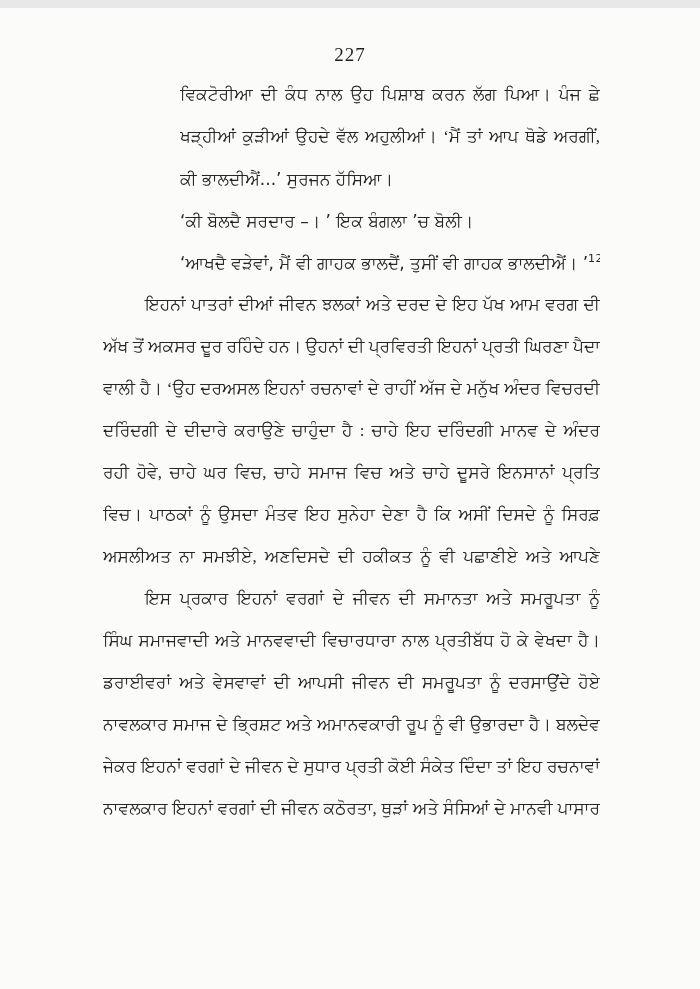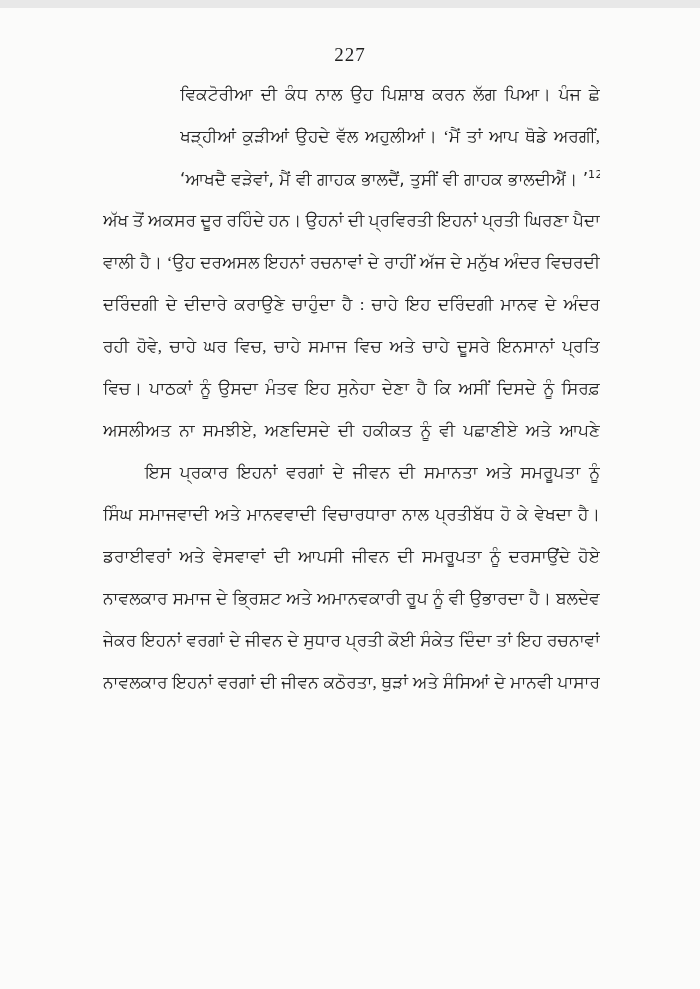--- a/index.html
+++ b/index.html
@@ -70,26 +70,29 @@
 
 <div class="page">
 
   <div class="pagenum">227</div>
 
   <div class="content">
 
     <div class="quote">
       <div class="line just">ਵਿਕਟੋਰੀਆ ਦੀ ਕੰਧ ਨਾਲ ਉਹ ਪਿਸ਼ਾਬ ਕਰਨ ਲੱਗ ਪਿਆ। ਪੰਜ ਛੇ</div>
       <div class="line just">ਖੜ੍ਹੀਆਂ ਕੁੜੀਆਂ ਉਹਦੇ ਵੱਲ ਅਹੁਲੀਆਂ। ‘ਮੈਂ ਤਾਂ ਆਪ ਥੋਡੇ ਅਰਗੀਂ, ਮੈਥੋਂ</div>
+      <div class="line">ਕੀ ਭਾਲਦੀਐਂ...’ ਸੁਰਜਨ ਹੱਸਿਆ।</div>
+      <div class="line">‘ਕੀ ਬੋਲਦੈ ਸਰਦਾਰ –। ’ ਇਕ ਬੰਗਲਾ ’ਚ ਬੋਲੀ।</div>
       <div class="line">
         <span>‘ਆਖਦੈ ਵੜੇਵਾਂ, ਮੈਂ ਵੀ ਗਾਹਕ ਭਾਲਦੈਂ, ਤੁਸੀਂ ਵੀ ਗਾਹਕ ਭਾਲਦੀਐਂ। ’</span><sup class="fnref">123</sup>
       </div>
     </div>
 
     <div class="para">
+      <div class="line just indent">ਇਹਨਾਂ ਪਾਤਰਾਂ ਦੀਆਂ ਜੀਵਨ ਝਲਕਾਂ ਅਤੇ ਦਰਦ ਦੇ ਇਹ ਪੱਖ ਆਮ ਵਰਗ ਦੀ</div>
       <div class="line just">ਅੱਖ ਤੋਂ ਅਕਸਰ ਦੂਰ ਰਹਿੰਦੇ ਹਨ। ਉਹਨਾਂ ਦੀ ਪ੍ਰਵਿਰਤੀ ਇਹਨਾਂ ਪ੍ਰਤੀ ਘਿਰਣਾ ਪੈਦਾ ਕਰਨ</div>
       <div class="line just">ਵਾਲੀ ਹੈ। ‘ਉਹ ਦਰਅਸਲ ਇਹਨਾਂ ਰਚਨਾਵਾਂ ਦੇ ਰਾਹੀਂ ਅੱਜ ਦੇ ਮਨੁੱਖ ਅੰਦਰ ਵਿਚਰਦੀ</div>
       <div class="line just">ਦਰਿੰਦਗੀ ਦੇ ਦੀਦਾਰੇ ਕਰਾਉਣੇ ਚਾਹੁੰਦਾ ਹੈ : ਚਾਹੇ ਇਹ ਦਰਿੰਦਗੀ ਮਾਨਵ ਦੇ ਅੰਦਰ ਵਾਪਰ</div>
       <div class="line just">ਰਹੀ ਹੋਵੇ, ਚਾਹੇ ਘਰ ਵਿਚ, ਚਾਹੇ ਸਮਾਜ ਵਿਚ ਅਤੇ ਚਾਹੇ ਦੂਸਰੇ ਇਨਸਾਨਾਂ ਪ੍ਰਤਿ ਵਤੀਰੇ</div>
       <div class="line just">ਵਿਚ। ਪਾਠਕਾਂ ਨੂੰ ਉਸਦਾ ਮੰਤਵ ਇਹ ਸੁਨੇਹਾ ਦੇਣਾ ਹੈ ਕਿ ਅਸੀਂ ਦਿਸਦੇ ਨੂੰ ਸਿਰਫ਼</div>
       <div class="line just">ਅਸਲੀਅਤ ਨਾ ਸਮਝੀਏ, ਅਣਦਿਸਦੇ ਦੀ ਹਕੀਕਤ ਨੂੰ ਵੀ ਪਛਾਣੀਏ ਅਤੇ ਆਪਣੇ</div>
     </div>
 
     <div class="para">
       <div class="line just indent">ਇਸ ਪ੍ਰਕਾਰ ਇਹਨਾਂ ਵਰਗਾਂ ਦੇ ਜੀਵਨ ਦੀ ਸਮਾਨਤਾ ਅਤੇ ਸਮਰੂਪਤਾ ਨੂੰ ਬਲਦੇਵ</div>

